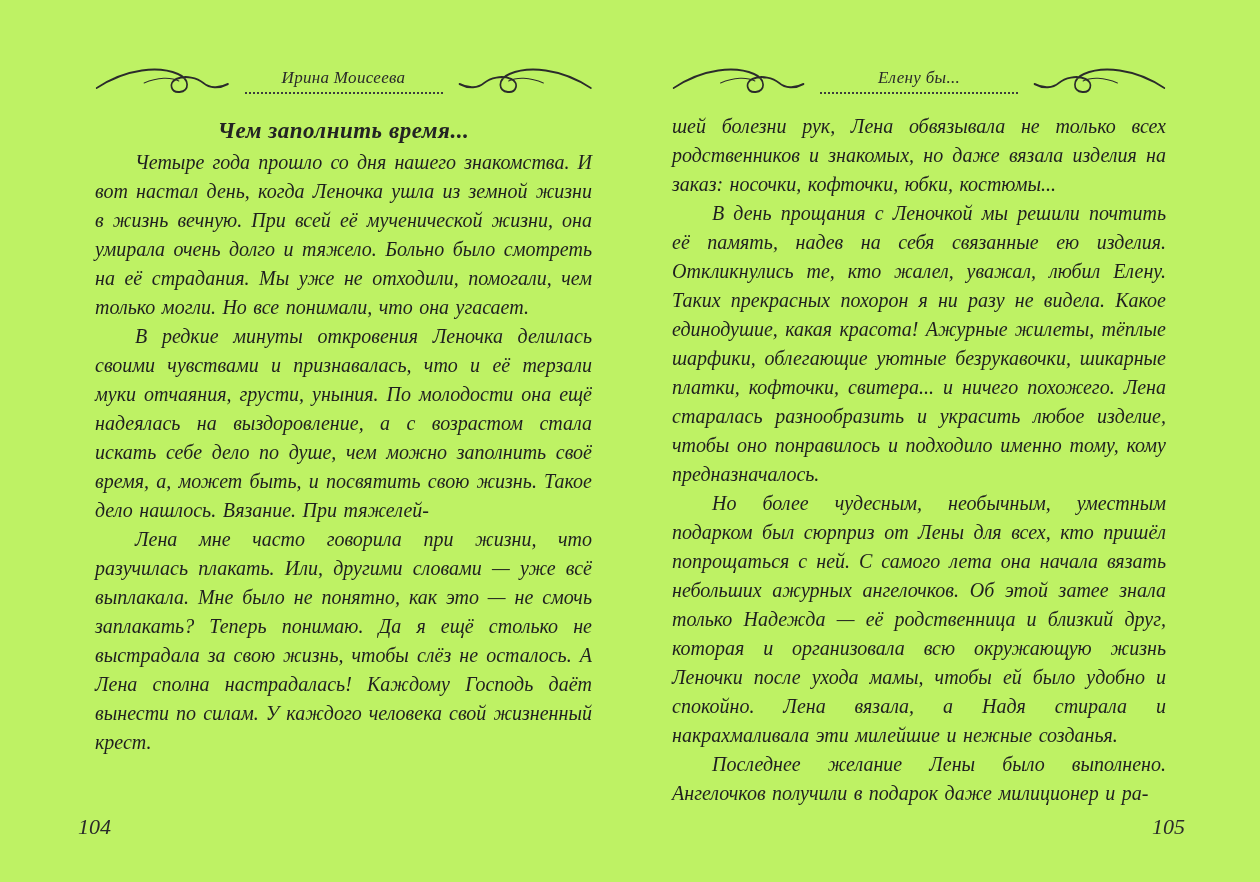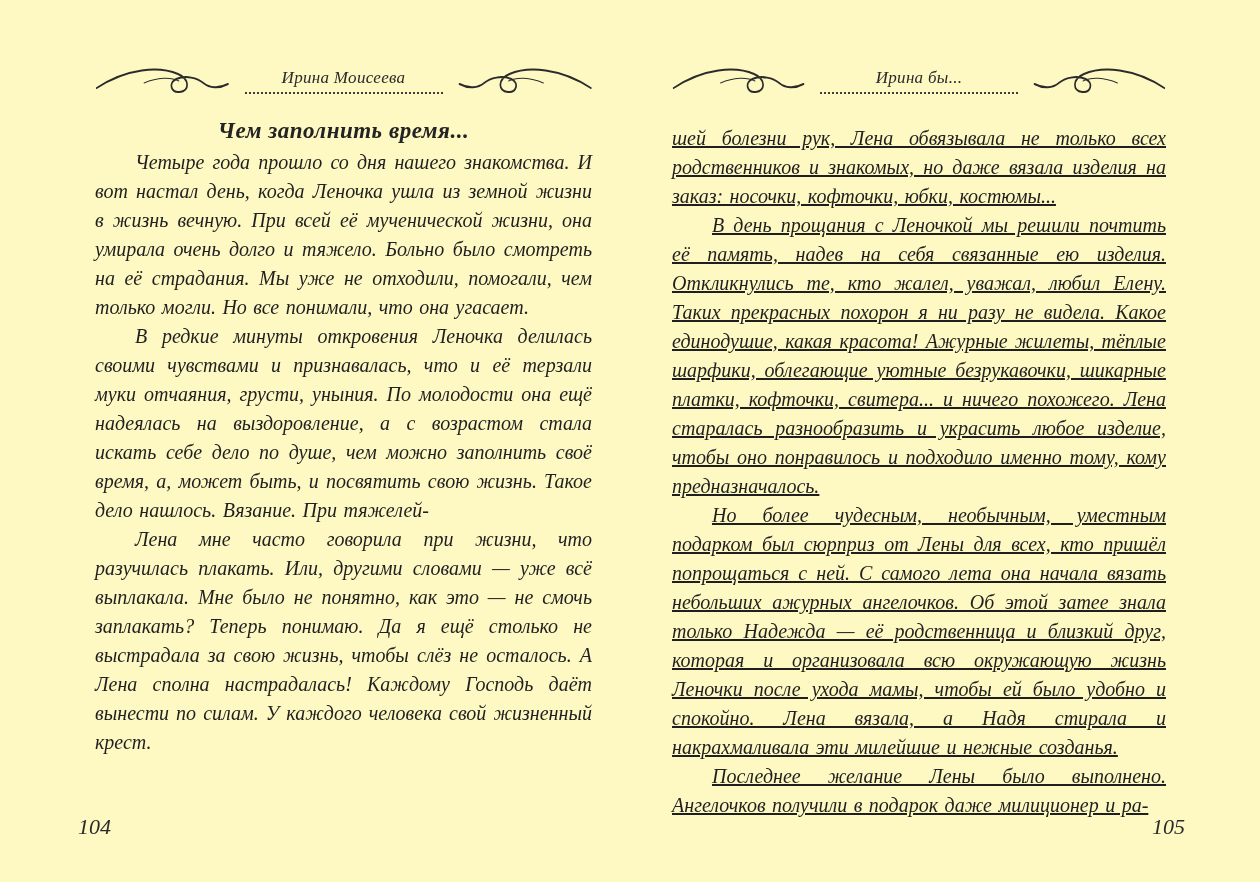--- a/index.html
+++ b/index.html
@@ -9,21 +9,21 @@
     width: 1260px;
     height: 882px;
     overflow: hidden;
     font-family: "Liberation Serif", serif;
     color: #1f1f1f;
   }
   .spread {
     position: relative;
     width: 1260px;
     height: 882px;
-    background: #fef9c3;
+    background: #bef264;
   }
   .page {
     position: absolute;
     top: 60px;
   }
   .page.left  { left: 95px;  width: 497px; }
   .page.right { left: 672px; width: 494px; }
 
   
   .running-head {
@@ -72,21 +72,21 @@
 
   .body-text {
     text-align: justify;
     font-style: italic;
     font-size: 20px;
     line-height: 29px;
     word-spacing: 1.5px;
     color: #1f1f1f;
   }
   .page.left  .body-text { margin-top: 4px; }
-  .page.right .body-text { margin-top: 22px; text-decoration: underline; }
+  .page.right .body-text { margin-top: 10px; }
   .body-text p { margin: 0; text-indent: 40px; }
   .body-text p.noindent { text-indent: 0; }
 
   .page-number {
     position: absolute;
     top: 814px;
     font-style: italic;
     font-size: 22px;
     color: #2a2a2a;
   }
@@ -129,21 +129,21 @@
 
   <section class="page right">
     <header class="running-head">
       <span class="flourish">
         <svg viewBox="0 0 160 34" preserveAspectRatio="none" aria-hidden="true">
           <path d="M2 24 C 38 4, 76 2, 98 10 C 112 15, 112 27, 100 28 C 90 29, 86 19, 96 15 C 107 11, 121 14, 128 19 C 135 24, 146 25, 157 20" fill="none" stroke="#2b2b2b" stroke-width="2" stroke-linecap="round"></path>
           <path d="M58 19 C 74 13, 90 13, 99 17" fill="none" stroke="#2b2b2b" stroke-width="1.1" stroke-linecap="round"></path>
         </svg>
       </span>
       <span class="head-center">
-        <span class="head-text">Ирина бы...</span>
+        <span class="head-text">Елену бы...</span>
         <span class="dotted-rule"></span>
       </span>
       <span class="flourish mirrored">
         <svg viewBox="0 0 160 34" preserveAspectRatio="none" aria-hidden="true">
           <path d="M2 24 C 38 4, 76 2, 98 10 C 112 15, 112 27, 100 28 C 90 29, 86 19, 96 15 C 107 11, 121 14, 128 19 C 135 24, 146 25, 157 20" fill="none" stroke="#2b2b2b" stroke-width="2" stroke-linecap="round"></path>
           <path d="M58 19 C 74 13, 90 13, 99 17" fill="none" stroke="#2b2b2b" stroke-width="1.1" stroke-linecap="round"></path>
         </svg>
       </span>
     </header>
 

